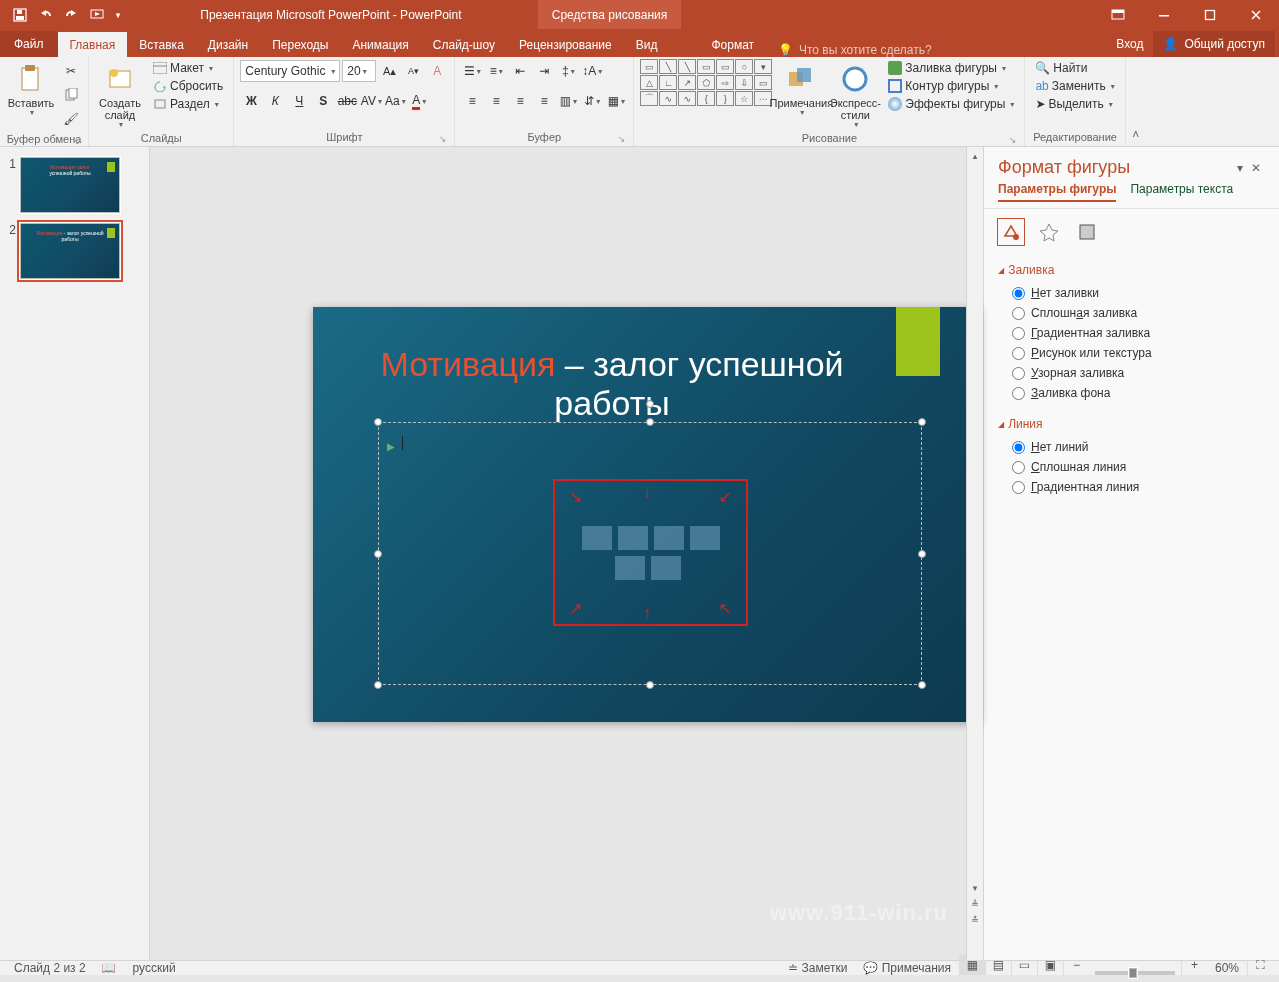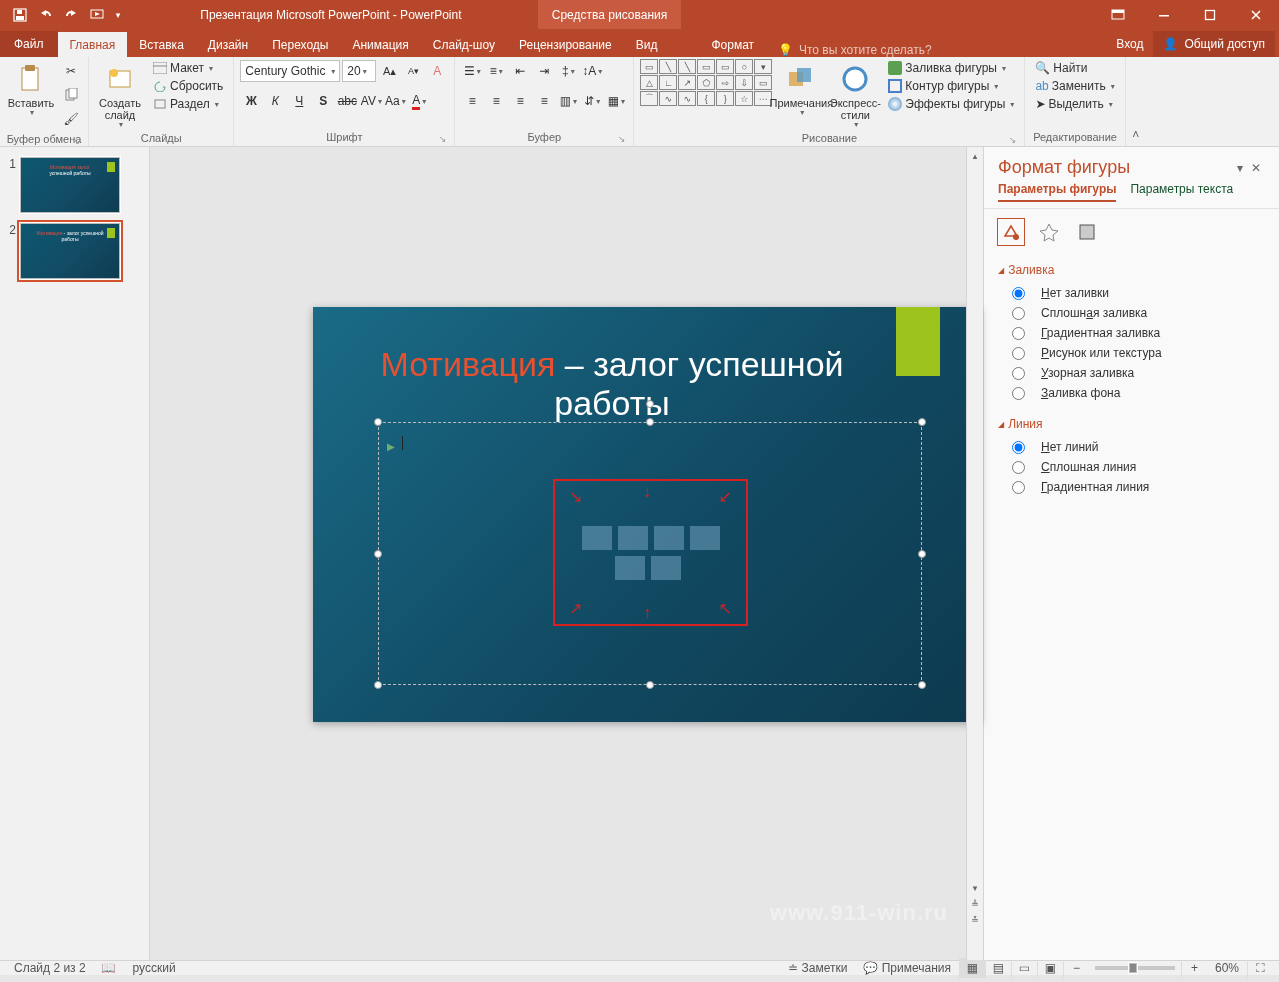--- a/index.html
+++ b/index.html
@@ -95,27 +95,27 @@
 .pane .pane-tabs { display:flex; gap:14px; padding:0 14px 6px; border-bottom:1px solid #e2e2e2; font-size:12px;}
 .pane .pane-tabs .pt { cursor:pointer; padding-bottom:4px; color:#14532d;}
 .pane .pane-tabs .pt.active { color:#c04f2b; border-bottom:2px solid #c04f2b; font-weight:600;}
 .pane .pane-icons { display:flex; gap:12px; padding:10px 14px;}
 .pane .pico { width:26px; height:26px; display:flex; align-items:center; justify-content:center; cursor:pointer;}
 .pane .pico.active { outline:1px solid #c04f2b;}
 .pane .section { padding:8px 14px 4px;}
 .pane .sec-head { color:#c04f2b; font-size:12px; cursor:pointer; display:flex; align-items:center; gap:4px;}
 .pane .sec-head .tri { font-size:8px;}
 .pane .opts { padding:6px 0 2px 14px;}
-.pane .opt { display:flex; align-items:center; gap:16px; padding:3px 0; font-size:12px;}
+.pane .opt { display:flex; align-items:center; gap:6px; padding:3px 0; font-size:12px;}
 .pane .opt input { margin:0; }
 .pane .opt label { cursor:pointer; }
 .pane .opt label u { text-decoration:underline; }
 
 
-.status { height:15px; background:#f1f1f1; border-top:1px solid #d4d4d4; display:flex; align-items:center; font-size:12px; color:#555; padding:0 6px;}
+.status { height:15px; background:#f1f1f1; border-top:1px solid #d4d4d4; display:flex; align-items:flex-end; font-size:12px; color:#555; padding:0 6px;}
 .status .sect { padding:0 8px; }
 .status .spacer { flex:1; }
 .status .viewbtn { width:26px; height:20px; display:flex; align-items:center; justify-content:center; cursor:pointer; border-left:1px solid #ddd;}
 .status .viewbtn.active { background:#ddd; }
 .zoom-slider { width:80px; height:4px; background:#c8c8c8; position:relative; margin:0 6px;}
 .zoom-slider .thumb { position:absolute; top:-3px; left:34px; width:8px; height:10px; background:#888;}
 .watermark { position:absolute; right:18px; bottom:34px; color:#fff; opacity:.4; font-size:22px; font-weight:bold; letter-spacing:1px; pointer-events:none;}
 svg { display:block; }
 </style>
 </head>

